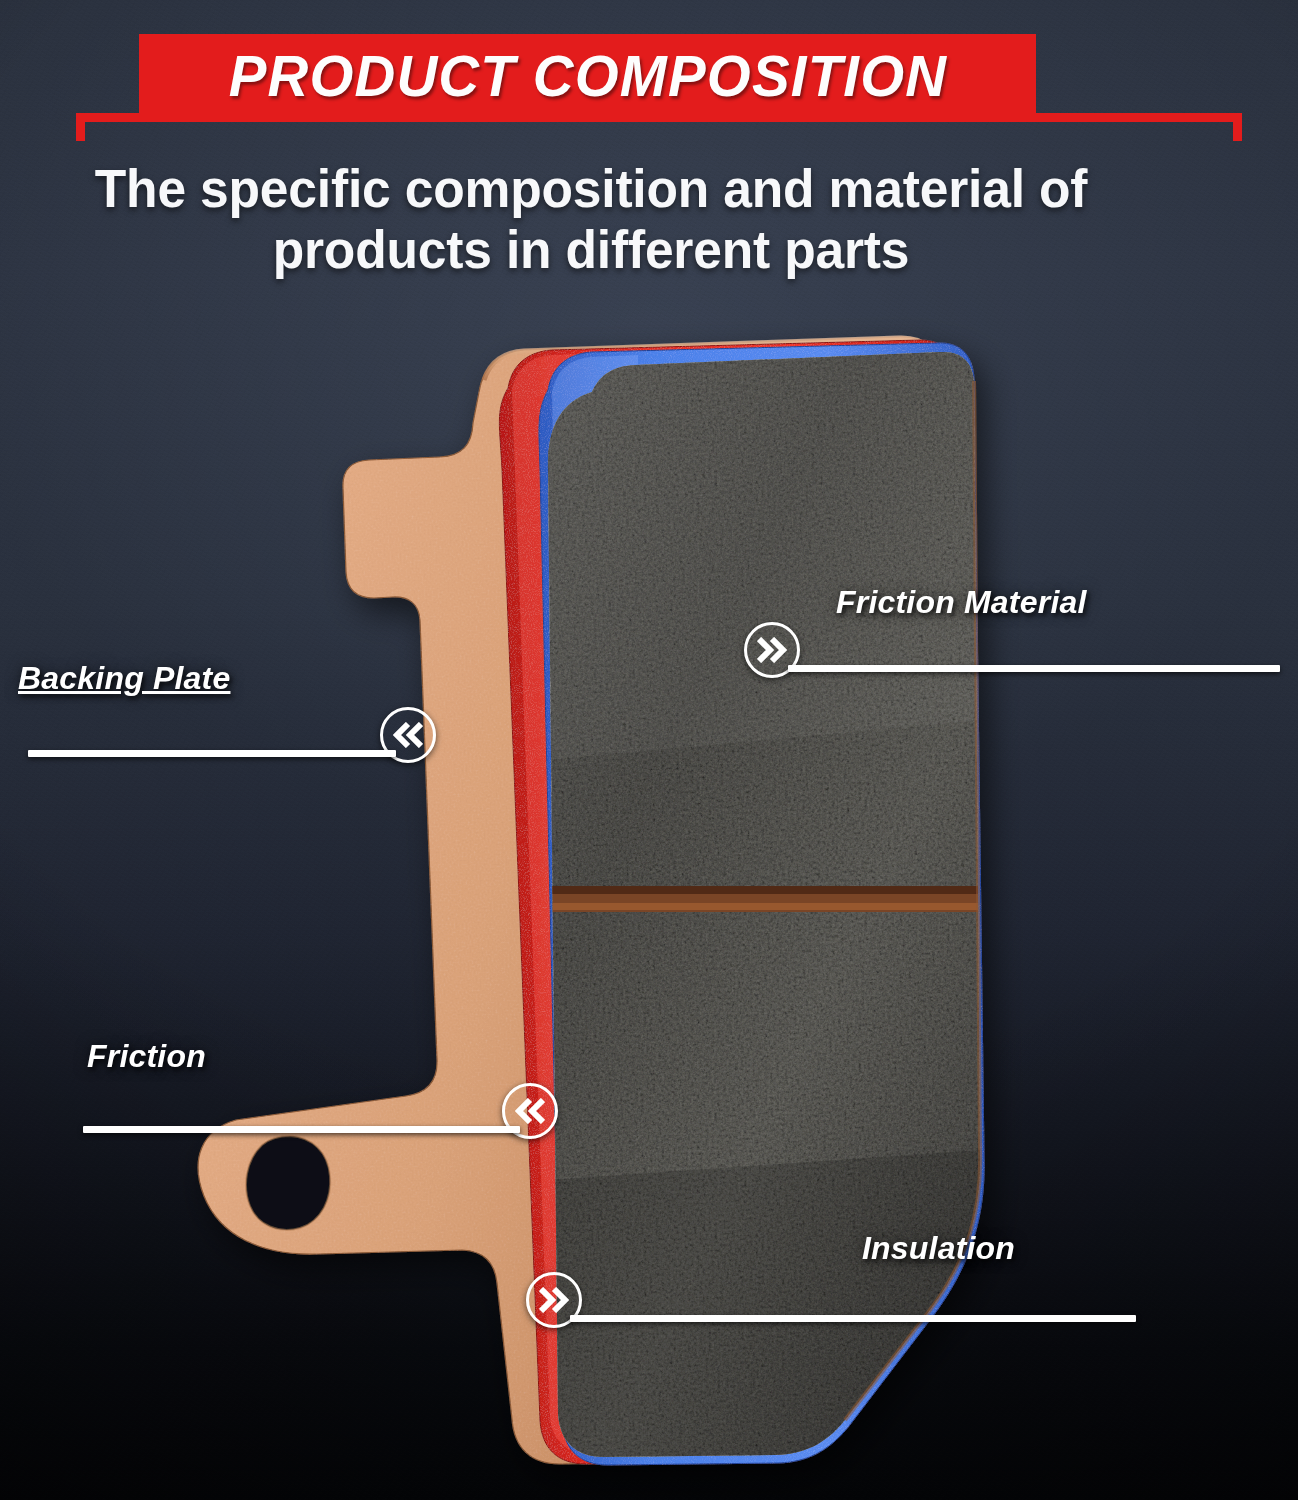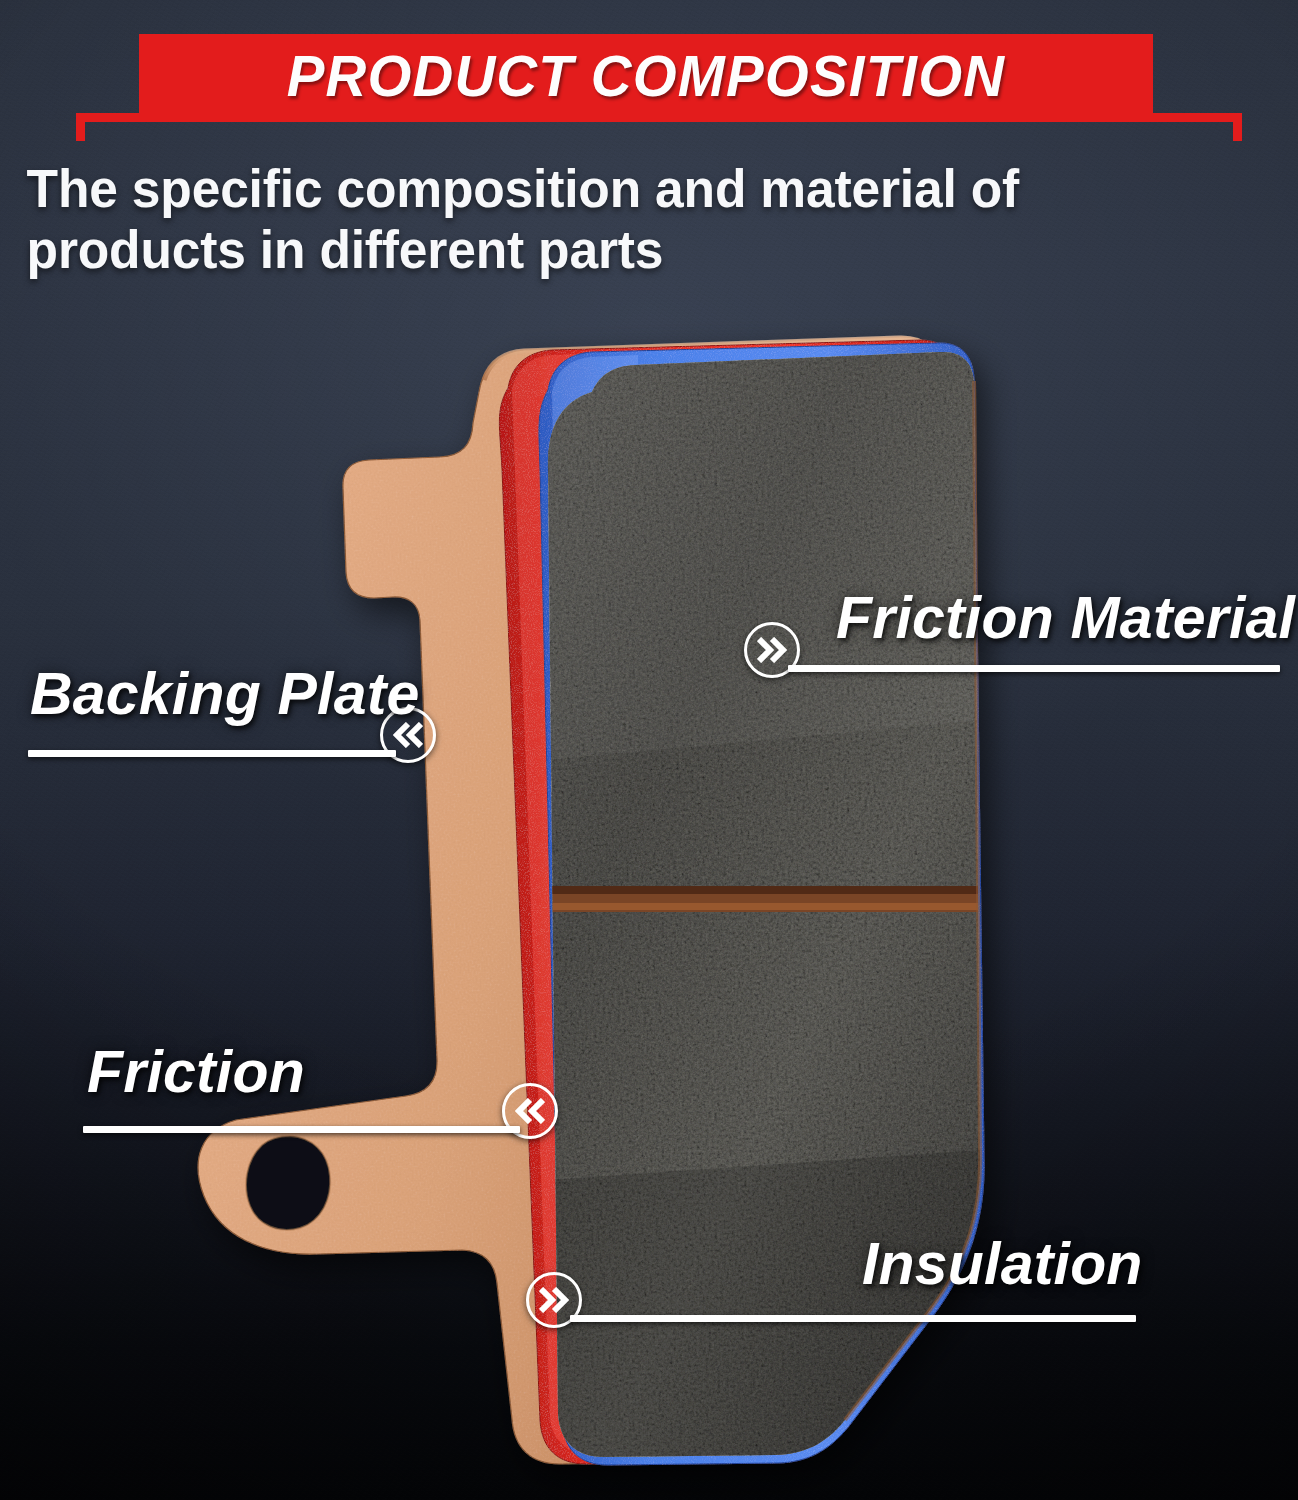--- a/index.html
+++ b/index.html
@@ -43,21 +43,21 @@
     content:"";
     position:absolute; inset:0;
     pointer-events:none;
     background:radial-gradient(125% 88% at 50% 30%, rgba(0,0,0,0) 48%, rgba(0,0,0,.30) 78%, rgba(0,0,0,.62) 100%);
   }
 
   
   .banner{
     position:absolute;
     left:139px; top:34px;
-    width:1014px; height:83px;
+    width:897px; height:83px;
     background:#e31c1c;
     display:flex; align-items:center; justify-content:center;
     z-index:6;
   }
   .banner-title{
     font-size:57px;
     font-weight:700;
     font-style:italic;
     color:#fdfdfd;
     letter-spacing:1.2px;
@@ -77,20 +77,21 @@
     display:block;
   }
   .bracket .bar   { left:0; top:0; width:100%; height:9px; }
   .bracket .legL  { left:0; top:0; width:9px; height:28px; }
   .bracket .legR  { right:0; top:0; width:9px; height:28px; }
 
   .subtitle{
     position:absolute;
     left:0; top:158px;
     width:1182px;
+    text-align:center;
     font-size:54px;
     line-height:1.13;
     font-weight:700;
     color:#f7f8fa;
     letter-spacing:-0.2px;
     z-index:6;
     text-shadow:0 3px 6px rgba(0,0,0,.55);
   }
   .subtitle span{ display:block; transform:scaleX(.955); }
 
@@ -101,21 +102,21 @@
     width:1298px; height:1500px;
     z-index:3;
   }
   .pad-wrap svg{ display:block; width:1298px; height:1500px; }
 
   
   .callout{ position:absolute; z-index:8; }
 
   .co-label{
     position:absolute;
-    font-size:59px;
+    font-size:32px;
     font-weight:700;
     font-style:italic;
     color:#ffffff;
     white-space:nowrap;
     letter-spacing:.2px;
     text-shadow:2px 3px 5px rgba(0,0,0,.75), 0 0 14px rgba(0,0,0,.5);
   }
   .co-rule{
     position:absolute;
     height:7px;
@@ -132,21 +133,21 @@
     display:flex; align-items:center; justify-content:center;
     box-shadow:0 2px 6px rgba(0,0,0,.6);
   }
   .co-chev svg{ display:block; }
 
   
   #co-friction .co-label { left:92px;  top:-38px; }
   #co-friction .co-rule  { left:44px;  top:43px;  width:492px; }
   #co-friction .co-chev  { left:0;     top:0; }
 
-  #co-backing  .co-label { left:12px;     top:-47px; }
+  #co-backing  .co-label { left:0;     top:-47px;text-decoration:underline; }
   #co-backing  .co-rule  { left:10px;  top:43px;  width:368px; }
   #co-backing  .co-chev  { left:362px; top:0; }
 
   #co-adhesive .co-label { left:14px;  top:-45px; }
   #co-adhesive .co-rule  { left:10px;  top:43px;  width:437px; }
   #co-adhesive .co-chev  { left:429px; top:0; }
 
   #co-insulate .co-label { left:336px; top:-42px; }
   #co-insulate .co-rule  { left:44px;  top:43px;  width:566px; }
   #co-insulate .co-chev  { left:0;     top:0; }

